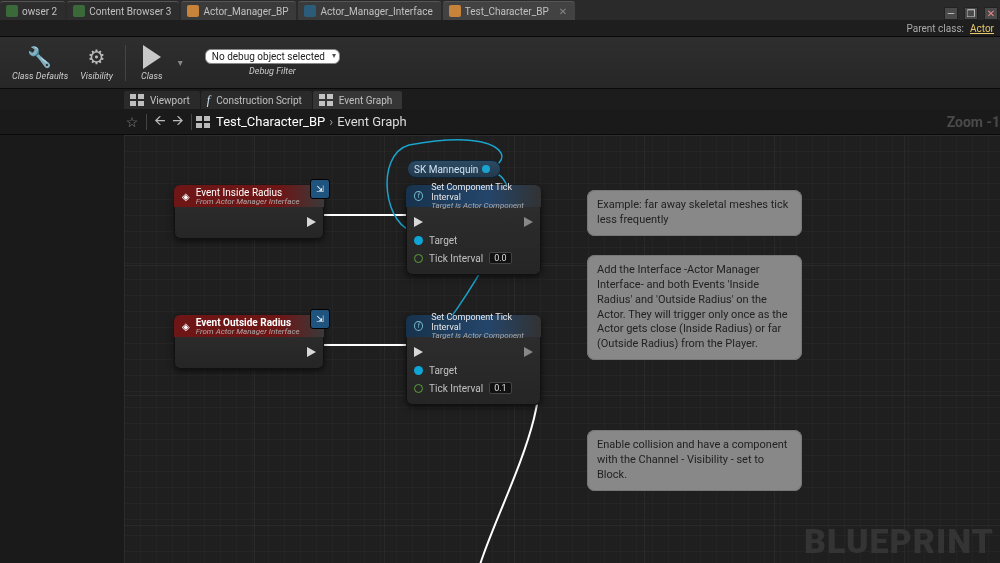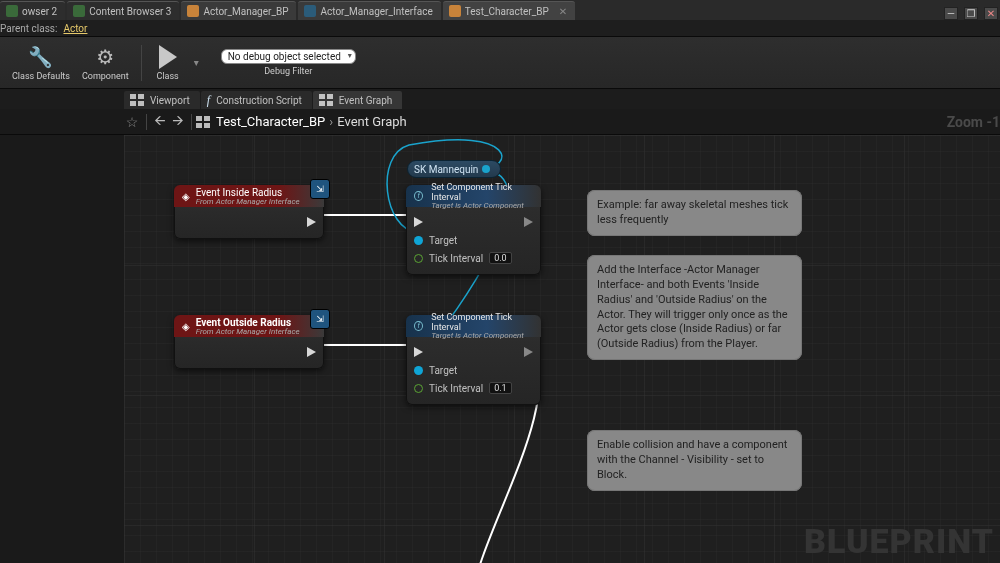--- a/index.html
+++ b/index.html
@@ -9,30 +9,30 @@
   .tab { height:19px; padding:0 8px 0 6px; margin-right:2px; background:#3a3a3a;
     border-top-left-radius:3px; border-top-right-radius:3px;
     display:flex; align-items:center; gap:4px; cursor:pointer;
     border-top:1px solid #555; font-size:10px; }
   .tab.dark { background:#2d2d2d; }
   .tab.active { background:#424242; }
   .tab-icon { width:12px; height:12px; border-radius:2px; }
   .top-right { margin-left:auto; display:flex; align-items:center; gap:6px; padding-right:2px; }
   .win-btn { width:14px; height:13px; background:#4a4a4a; border:1px solid #222;
     display:flex; align-items:center; justify-content:center; cursor:pointer; font-size:10px; color:#ccc; }
-  .parent-row { height:17px; background:#1e1e1e; display:flex; justify-content:flex-start;
+  .parent-row { height:17px; background:#1e1e1e; display:flex; justify-content:flex-end;
     align-items:center; font-size:10px; padding-right:6px; color:#aaa; gap:6px; border-bottom:1px solid #0a0a0a; }
   .parent-link { color:#e6c96a; text-decoration:underline; cursor:pointer; }
   .toolbar { height:52px; background:linear-gradient(#2e2e2e,#272727);
     display:flex; align-items:center; gap:12px; padding:0 12px;
     border-bottom:1px solid #0a0a0a; }
   .tool-btn { display:flex; flex-direction:column; align-items:center; gap:2px;
     cursor:pointer; }
   .tool-icon { width:28px; height:24px; display:flex; align-items:center; justify-content:center; }
-  .tool-label { font-size:9px; color:#ccc; }
+  .tool-label { font-size:9px; color:#ccc;font-style:italic; }
   .divider { width:1px; height:36px; background:#444; }
   .play-triangle { width:0; height:0; border-left:18px solid #c8c8c8;
     border-top:12px solid transparent; border-bottom:12px solid transparent; }
   .debug-drop { background:#fff; color:#222; font-size:10px; padding:1px 14px 1px 6px;
     border:1px solid #888; border-radius:6px; cursor:pointer; position:relative; }
   .debug-drop:after { content:"▾"; position:absolute; right:3px; top:1px; font-size:8px; color:#555; }
   .debug-wrap { display:flex; flex-direction:column; align-items:center; gap:2px; margin-left:10px;}
   .inner-tabs { height:20px; background:#1c1c1c; display:flex; align-items:flex-end;
     padding-left:124px; }
   .itab { height:18px; padding:0 10px 0 6px; margin-right:1px; background:#2a2a2a;
@@ -139,21 +139,21 @@
   <span class="parent-link">Actor</span>
 </div>
 
 <div class="toolbar">
   <div class="tool-btn">
     <span class="tool-icon" style="color:#bbb;font-size:20px">🔧</span>
     <span class="tool-label">Class Defaults</span>
   </div>
   <div class="tool-btn">
     <span class="tool-icon" style="color:#bbb;font-size:20px">⚙</span>
-    <span class="tool-label">Component</span>
+    <span class="tool-label">Visibility</span>
   </div>
   <div class="divider"></div>
   <div class="tool-btn">
     <span class="tool-icon">
         <span class="play-triangle"></span>
       </span>
     <span class="tool-label">Class</span>
   </div>
   <span style="color:#888;font-size:10px;cursor:pointer">▾</span>
   <div class="debug-wrap">

